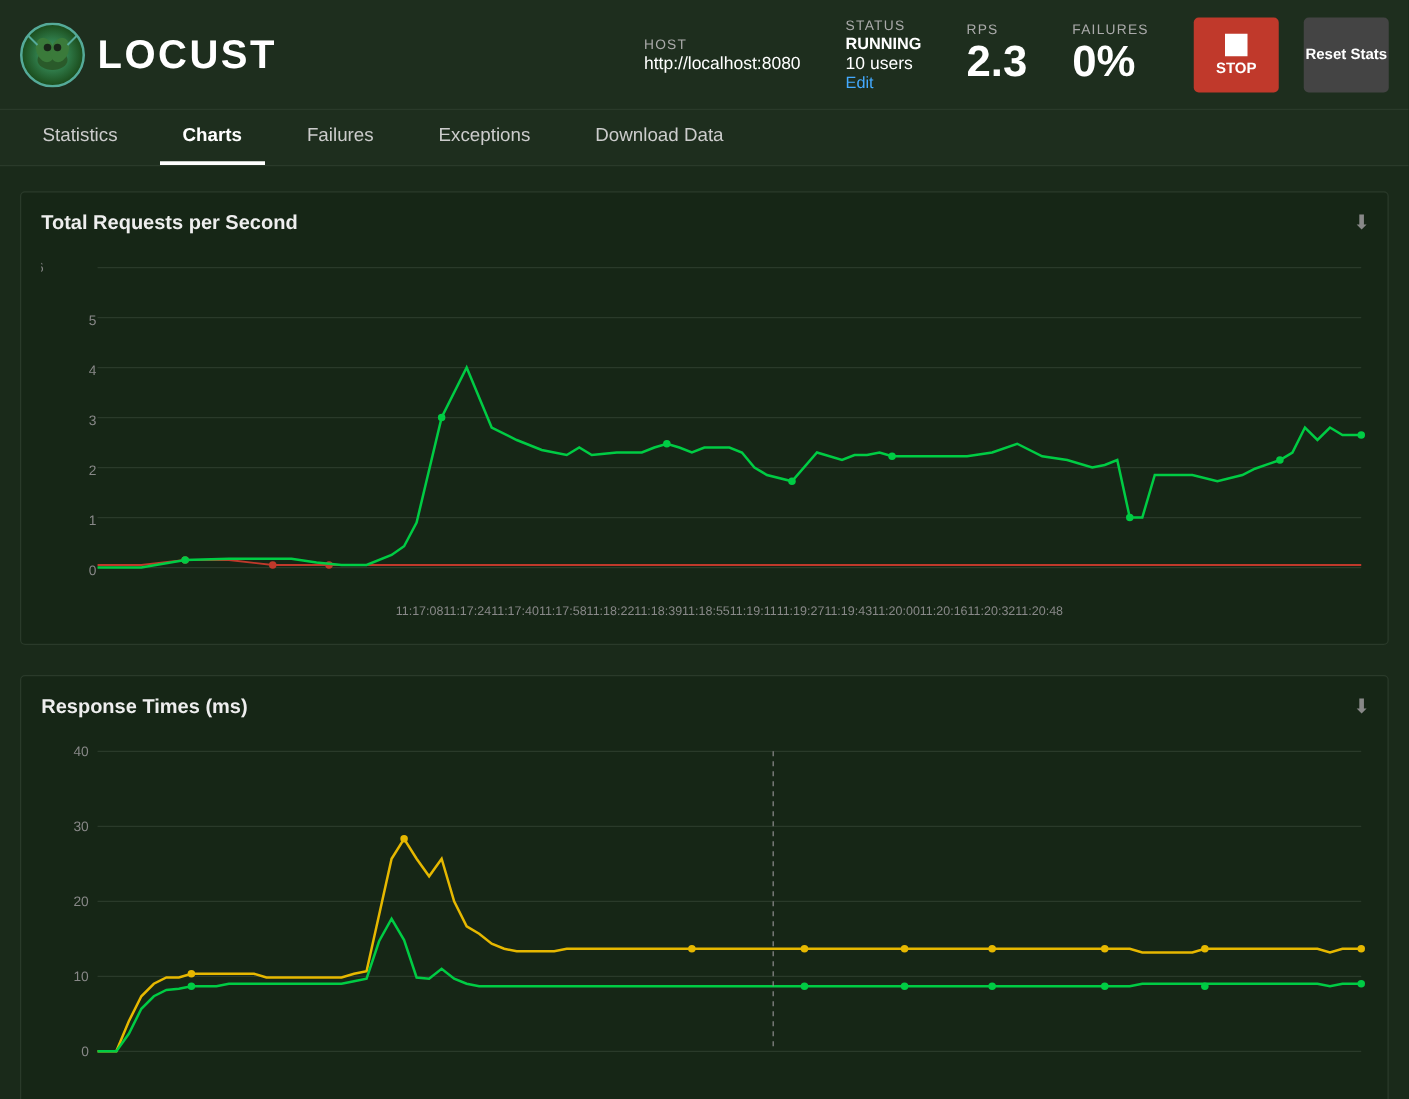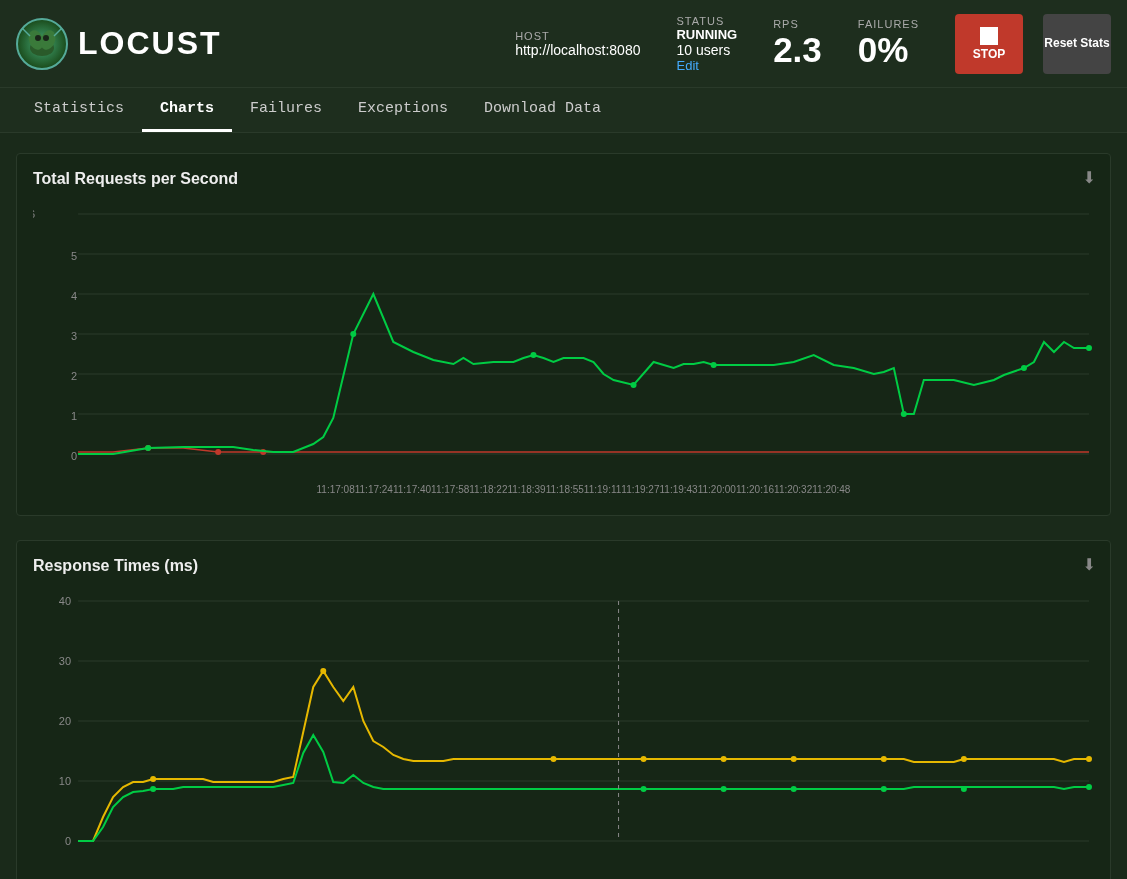--- a/index.html
+++ b/index.html
@@ -101,22 +101,21 @@
       font-weight: bold;
       line-height: 1.3;
     }
 
     
     #nav {
       background: #1e2e1e;
       border-bottom: 1px solid #2a3a2a;
       display: flex;
       padding: 0 16px;
-      gap: 0;
-      font-family: Liberation Mono, monospace;
+      gap: 16px;
     }
     .nav-item {
       padding: 12px 18px;
       cursor: pointer;
       color: #ccc;
       font-size: 15px;
       border-bottom: 3px solid transparent;
       text-decoration: none;
     }
     .nav-item.active {

